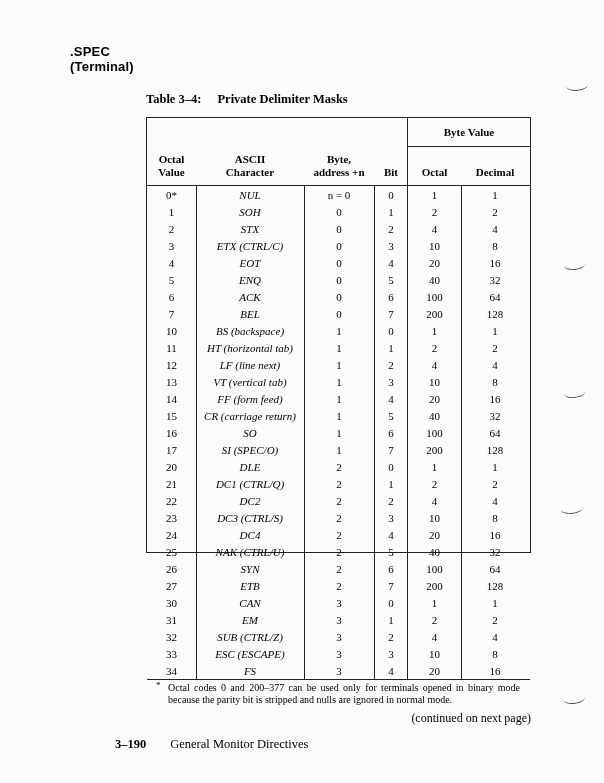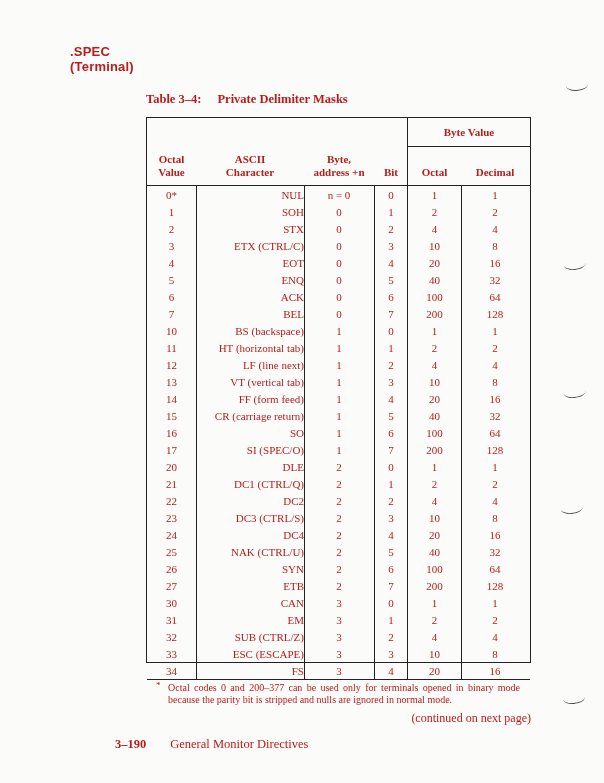--- a/index.html
+++ b/index.html
@@ -1,30 +1,30 @@
 <!DOCTYPE html>
 <html><head>
 <meta charset="utf-8">
 <style>
   html,body { margin:0; padding:0; background:#fbfbf9; }
   .page {
     position:relative; width:604px; height:783px; overflow:hidden;
-    background:#fbfbf9; color:#b91c1c;
+    background:#fbfbf9; color:#000000;
     font-family:"Liberation Serif", serif;
   }
   .spec-header {
     position:absolute; left:70px; top:44px;
     font-family:"Liberation Sans", sans-serif; font-weight:bold;
     font-size:13px; line-height:15px; letter-spacing:0.2px;
   }
   .table-title { position:absolute; left:146px; top:92px; font-weight:bold; font-size:12.5px; }
   .table-title .tlabel { margin-right:16px; }
 
   .dec-table {
-    position:absolute; left:146px; top:117px; width:385px; height:546px;
+    position:absolute; left:146px; top:117px; width:385px; height:436px;
     border:1.5px solid #222; box-sizing:border-box; font-size:11px;
   }
   .byte-value-box {
     position:absolute; left:260px; top:0; width:122px; height:28px;
     border-left:1.2px solid #222; border-bottom:1.2px solid #222;
     display:flex; align-items:center; justify-content:center;
     font-weight:bold; font-size:11px;
   }
   .header-row {
     position:absolute; left:0; top:0; width:382px; height:67px;
@@ -39,21 +39,21 @@
 
   .data-rows {
     position:absolute; left:0; top:68px; width:382px; height:493px;
     display:flex; flex-direction:column;
   }
   .data-row {
     flex:1 1 0; display:grid; grid-template-columns:49px 108px 70px 34px 53px 68px;
     align-items:center;
   }
   .data-row .c { text-align:center; white-space:nowrap; }
-  .data-row .c.ascii { text-align:right; padding-left:0; }
+  .data-row .c.ascii { text-align:center; padding-left:0;font-style:italic; }
 
   .footnote {
     position:absolute; left:0; top:562px; width:382px; height:25px;
     padding:2px 9px 0 21px; box-sizing:border-box;
     font-size:10px; line-height:11.5px; text-align:justify;
   }
   .footnote .marker { position:absolute; left:9px; top:0; font-size:9px; }
 
   .continued { position:absolute; right:73px; top:711px; font-size:12px; }
   .footer { position:absolute; left:75px; top:737px; font-size:12.5px; }

